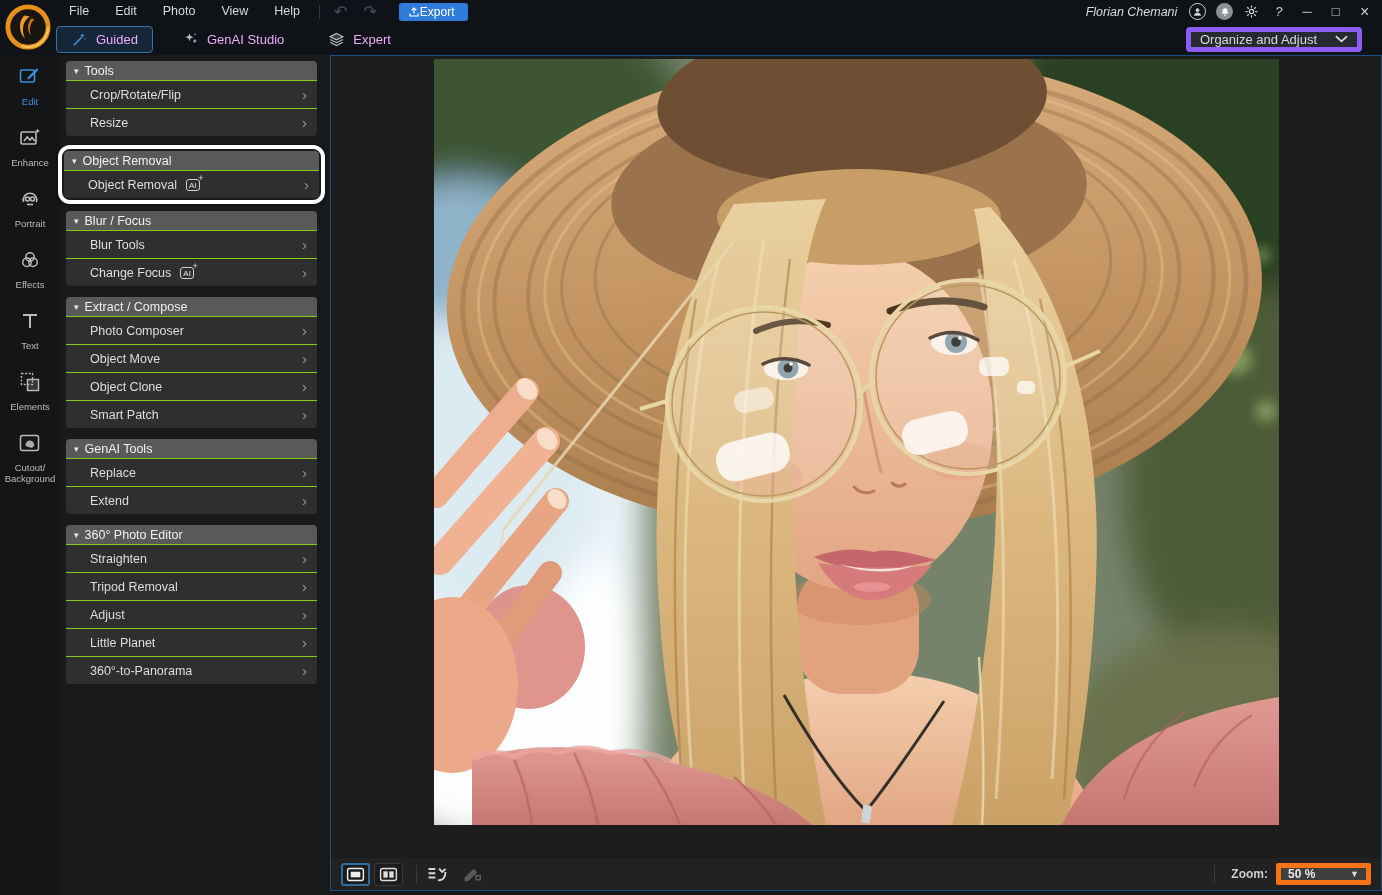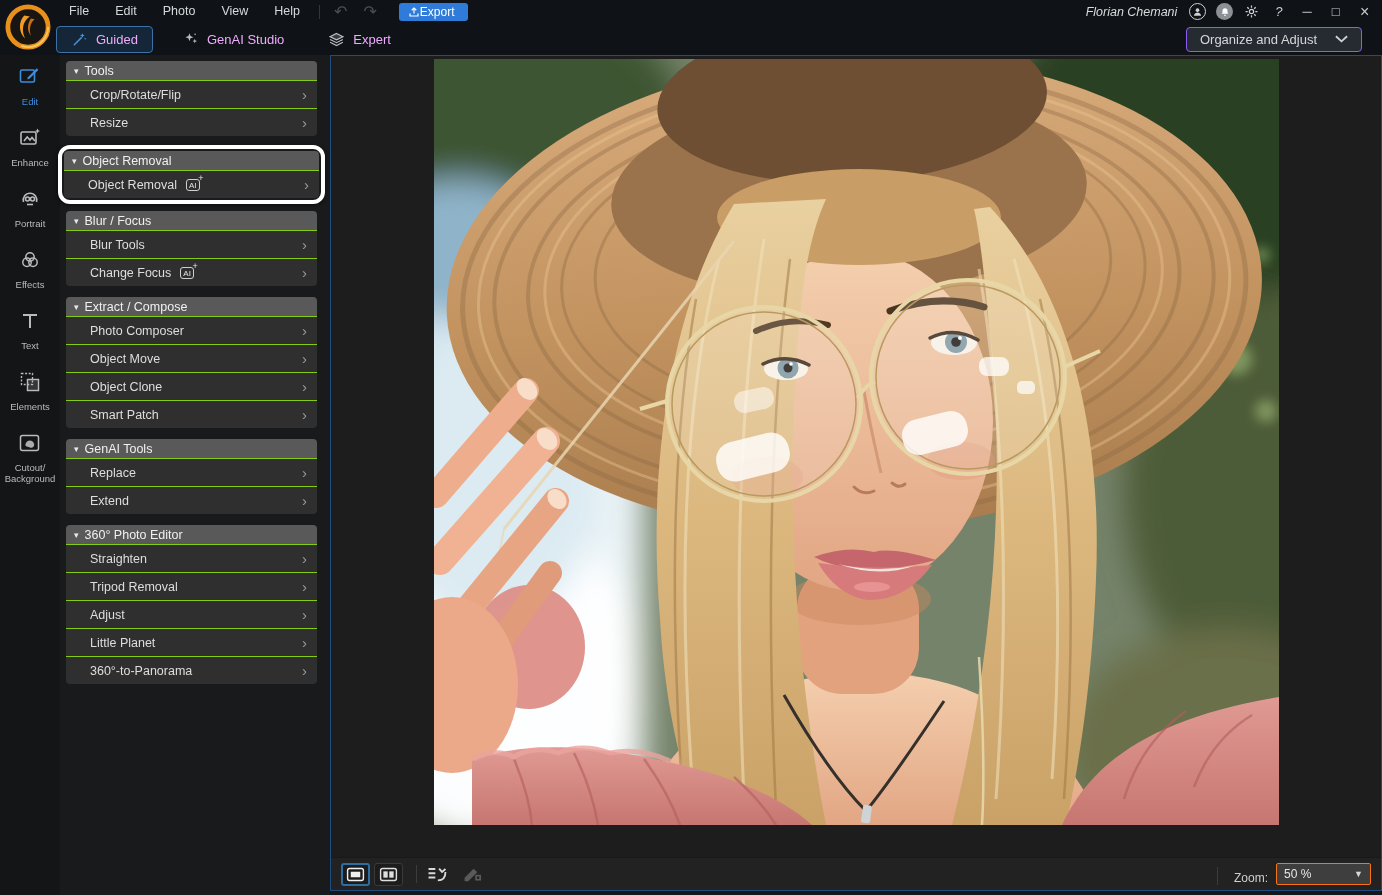--- a/index.html
+++ b/index.html
@@ -20,21 +20,21 @@
   #user-name { color:#d8dadc; font-size:12.5px; margin-right:2px; }
   .circle-ic { width:17px; height:17px; border-radius:50%; display:flex; align-items:center; justify-content:center; }
   .win-glyph { color:#c9cbcd; font-size:13px; padding:0 5px; }
   #tabrow { position:absolute; left:56px; top:24px; right:0; height:31px; display:flex; align-items:center; }
   .mode-tab { display:flex; align-items:center; gap:8px; color:#f0abfc; font-size:13px; padding:4px 14px;
     border:1px solid transparent; border-radius:4px; margin-right:14px; }
   .mode-tab.active { border-color:#3c72a8; background:#142637; }
   .mode-tab .t-ic { display:flex; color:#b9bcbf; }
   .mode-tab.active .t-ic { color:#4a90d9; }
   #organize-dd { position:absolute; right:20px; top:3px; width:176px; height:25px; background:#262b31;
-    border:1px solid #8b5cf6; border-radius:4px; color:#d5d7d9; font-size:13px; display:flex;
+    border:5px solid #8b5cf6; border-radius:4px; color:#d5d7d9; font-size:13px; display:flex;
     align-items:center; justify-content:center; gap:18px; }
   #organize-dd .dd-ar { font-size:9px; color:#cfd1d3; }
 
   
   #rail { position:absolute; left:0; top:55px; bottom:0; width:60px; background:#141517; }
   .rail-item { display:flex; flex-direction:column; align-items:center; padding:10px 0 9px; color:#b9bbbd; }
   .rail-item .r-ic { color:#b9bbbd; }
   .rail-item .r-lab { font-size:9.5px; margin-top:3px; text-align:center; line-height:11px; }
   .rail-item.active, .rail-item.active .r-ic { color:#3f8cdb; }
 
@@ -73,23 +73,23 @@
   #photo svg { display:block; width:845px; height:766px; }
 
   
   #bottombar { height:33px; background:#222; border-top:1px solid #191919; display:flex; align-items:center; padding:0 10px; }
   .vb { width:29px; height:23px; border-radius:3px; background:#1c1c1c; border:1px solid #3a3a3a;
     display:flex; align-items:center; justify-content:center; color:#e8e8e8; margin-right:4px; }
   .vb.sel { border:2px solid #2e6da0; }
   .bb-div { width:1px; height:18px; background:#3c3c3c; margin:0 9px; }
   .bb-ic { color:#d8d8d8; display:flex; margin-right:14px; }
   .bb-ic.disabled { color:#5a5a5a; }
-  #zoom-area { margin-left:auto; display:flex; align-items:flex-end; }
+  #zoom-area { margin-left:auto; display:flex; align-items:center;font-weight:bold; }
   #zoom-label { color:#cfcfcf; font-size:12px; margin-right:8px; }
-  #zoom-dd { width:95px; height:22px; background:#3e3e3e; border:1px solid #f97316; border-radius:2px;
+  #zoom-dd { width:95px; height:22px; background:#3e3e3e; border:5px solid #f97316; border-radius:2px;
     display:flex; align-items:center; padding:0 7px; color:#e6e6e6; font-size:12px; }
   #zoom-dd .dd-ar { margin-left:auto; font-size:9px; color:#d9d9d9; }
 </style>
 </head>
 <body>
 
 <div id="app">
 
   <div id="topbars">
     <div id="logo">

